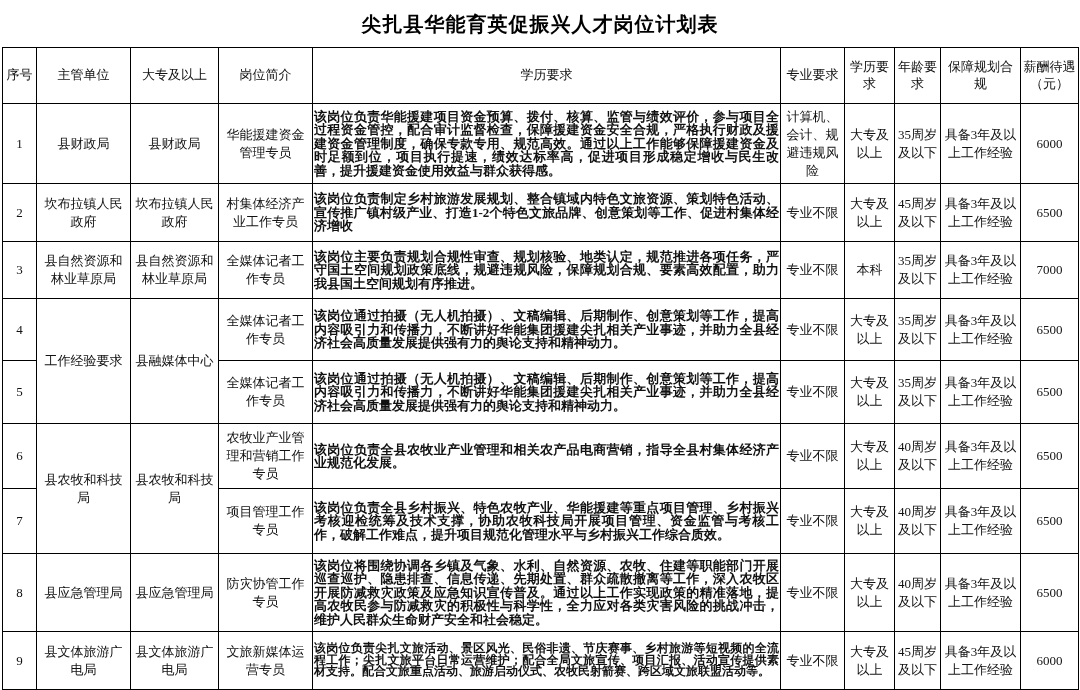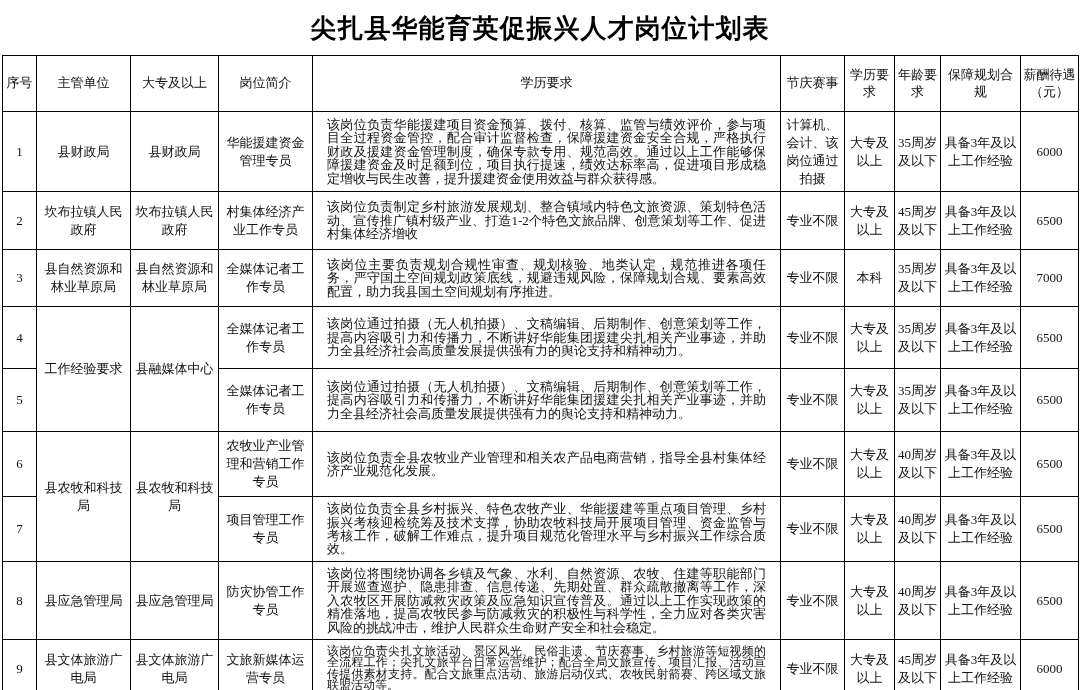--- a/index.html
+++ b/index.html
@@ -2,38 +2,38 @@
 <html><head>
 <meta charset="utf-8">
 <style>
   html,body{margin:0;padding:0;background:#fff;}
   body{
     width:1080px;height:690px;overflow:hidden;
     font-family:"Liberation Serif","DejaVu Serif",serif;
     color:#111;
   }
   .page-title{
-    text-align:center;font-weight:bold;font-size:26px;
+    text-align:center;font-weight:bold;font-size:20px;
     padding:11px 0 9px 0;letter-spacing:1px;color:#000;
   }
   table.plan{
     border-collapse:collapse;table-layout:fixed;
     width:1076px;margin:0 2px;
   }
   .plan td,.plan th{
     border:1px solid #000;
     font-size:13px;font-weight:normal;
     text-align:center;vertical-align:middle;
     padding:1px 2px;overflow:hidden;
     word-break:break-all;
   }
   .plan th{line-height:1.25;}
   .plan td.desc{
     text-align:justify;text-justify:inter-character;
-    padding:1px 14px;line-height:13.4px;font-size:13px;
+    padding:1px 1px;line-height:13.4px;font-size:13px;font-weight:bold;
   }
   .plan td.desc.tight{line-height:11.4px;font-size:12px;}
   .plan td.num{font-size:13px;}
   
   tr.hdr{height:56px;}
   tr.r1{height:80px;}
   tr.r2{height:58px;}
   tr.r3{height:57px;}
   tr.r4{height:62px;}
   tr.r5{height:63px;}
@@ -60,34 +60,34 @@
       <col style="width:80px">
     <col style="width:58px">
   </colgroup>
   <tbody>
     <tr class="hdr">
       <th>序号</th>
       <th>主管单位</th>
       <th>大专及以上</th>
       <th>岗位简介</th>
       <th>学历要求</th>
-      <th>节庆赛事</th>
+      <th>专业要求</th>
       <th>学历要求</th>
       <th>年龄要求</th>
       <th>保障规划合规</th>
       <th>薪酬待遇（元）</th>
     </tr>
 
     <tr class="r1">
       <td class="num">1</td>
       <td>县财政局</td>
       <td>县财政局</td>
       <td>华能援建资金管理专员</td>
       <td class="desc">该岗位负责华能援建项目资金预算、拨付、核算、监管与绩效评价，参与项目全过程资金管控，配合审计监督检查，保障援建资金安全合规，严格执行财政及援建资金管理制度，确保专款专用、规范高效。通过以上工作能够保障援建资金及时足额到位，项目执行提速，绩效达标率高，促进项目形成稳定增收与民生改善，提升援建资金使用效益与群众获得感。</td>
-      <td>计算机、会计、该岗位通过拍摄</td>
+      <td>计算机、会计、规避违规风险</td>
       <td>大专及以上</td>
       <td>35周岁及以下</td>
       <td>具备3年及以上工作经验</td>
       <td>6000</td>
     </tr>
 
     <tr class="r2">
       <td class="num">2</td>
       <td>坎布拉镇人民政府</td>
       <td>坎布拉镇人民政府</td>

